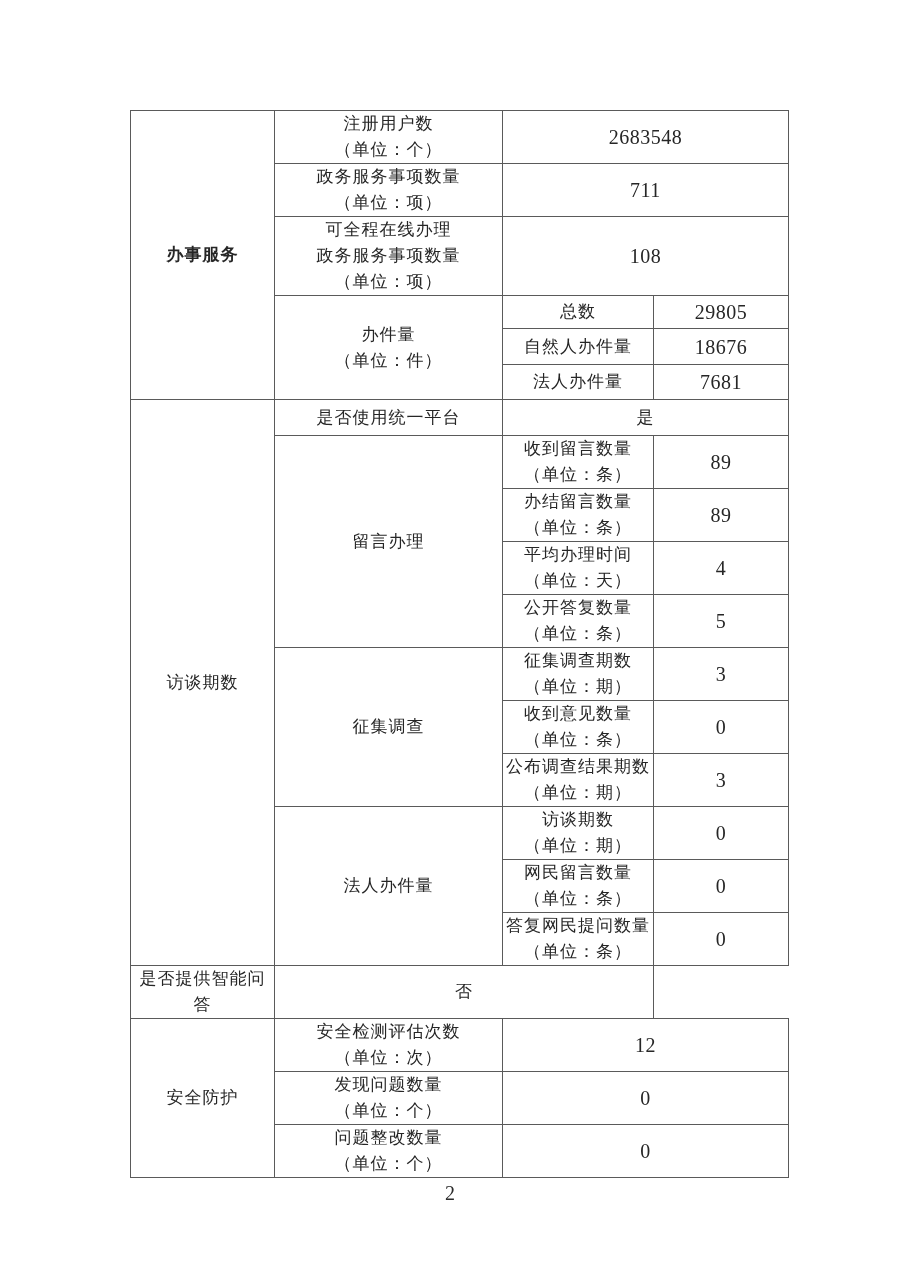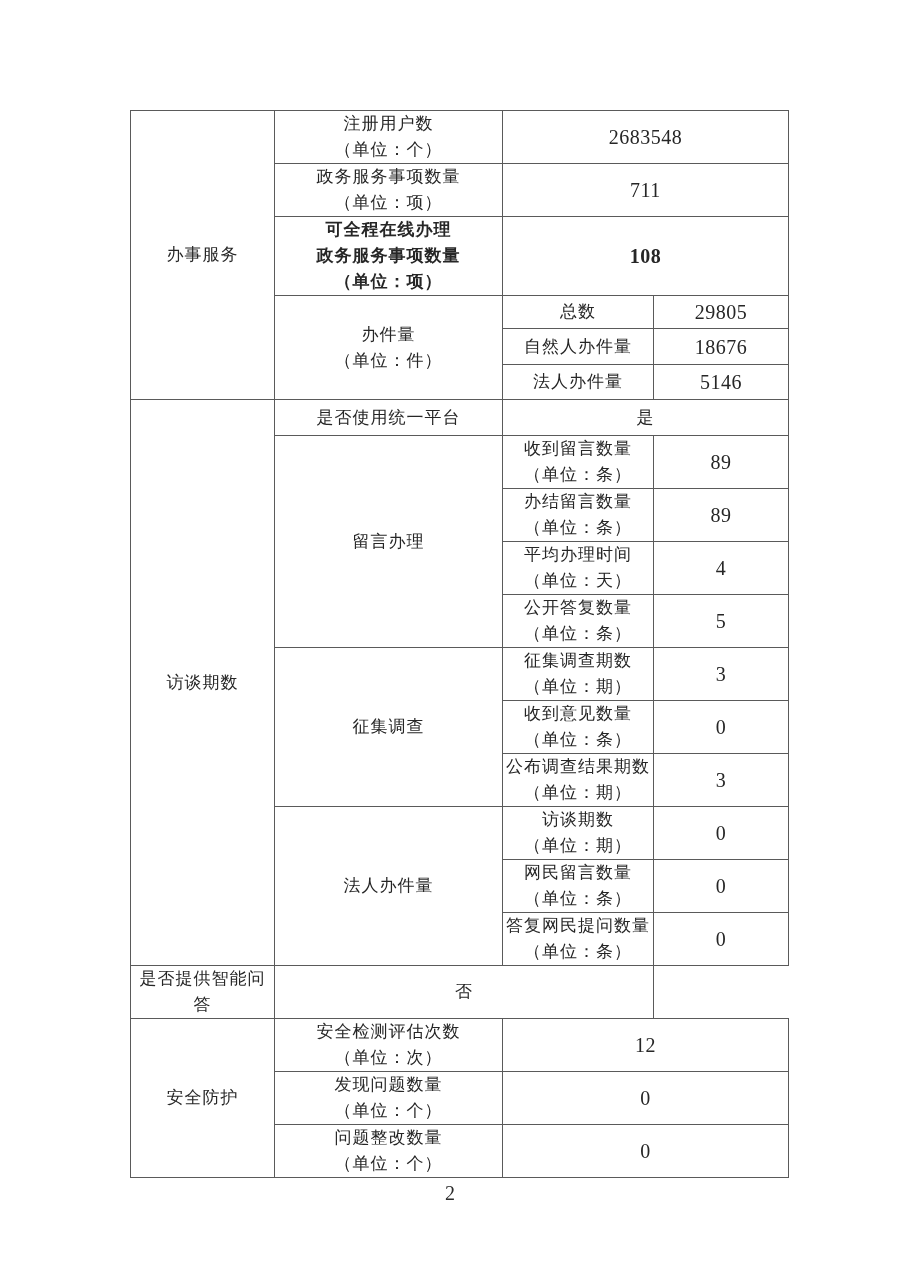--- a/index.html
+++ b/index.html
@@ -29,36 +29,37 @@
     text-align: center;
     vertical-align: middle;
     font-size: 17px;
     line-height: 26px;
     padding: 0 2px;
     overflow: hidden;
   }
   td.vtop {
     vertical-align: top;
     padding-top: 13px;
+    font-weight: bold;
   }
   .lb { white-space: pre-line; }
   .num { font-size: 20px; letter-spacing: 0.5px; }
   .zh { letter-spacing: 1px; }
 
   
   .rh33 { height: 33px; }
   .rh35 { height: 35px; }
   .rh36 { height: 36px; }
   .rh38 { height: 38px; }
   .rh49 { height: 49px; }
   .rh50 { height: 50px; }
   .rh51 { height: 51px; }
   .rh52 { height: 52px; }
   .rh53 { height: 53px; }
-  .rh79 { height: 79px; font-weight: bold; }
+  .rh79 { height: 79px; }
 
   .page-number {
     position: absolute;
     top: 1182px;
     left: 0;
     width: 100%;
     text-align: center;
     font-size: 20px;
     color: #2b2b2b;
   }
@@ -125,21 +126,21 @@
       </td>
       <td>
         <div class="num">18676</div>
       </td>
     </tr>
     <tr class="rh35">
       <td>
         <div class="zh">法人办件量</div>
       </td>
       <td>
-        <div class="num">5146</div>
+        <div class="num">7681</div>
       </td>
     </tr>
 
     <tr class="rh36">
       <td rowspan="11">
         <div class="zh">访谈期数</div>
       </td>
       <td>
         <div class="zh">是否使用统一平台</div>
       </td>

